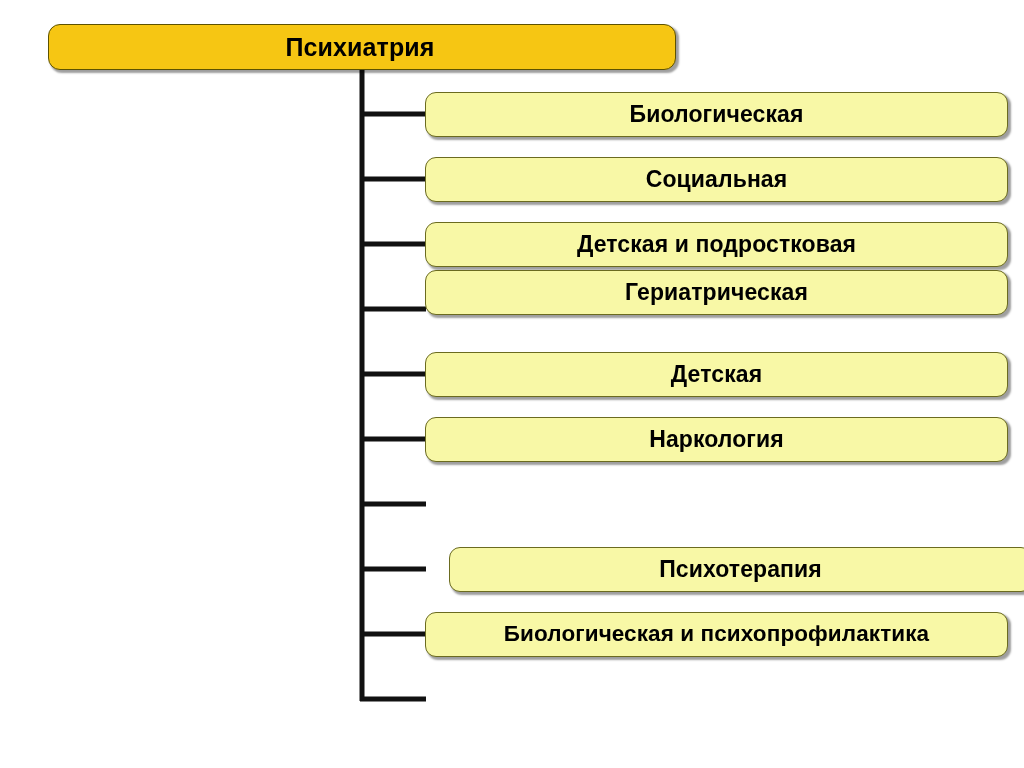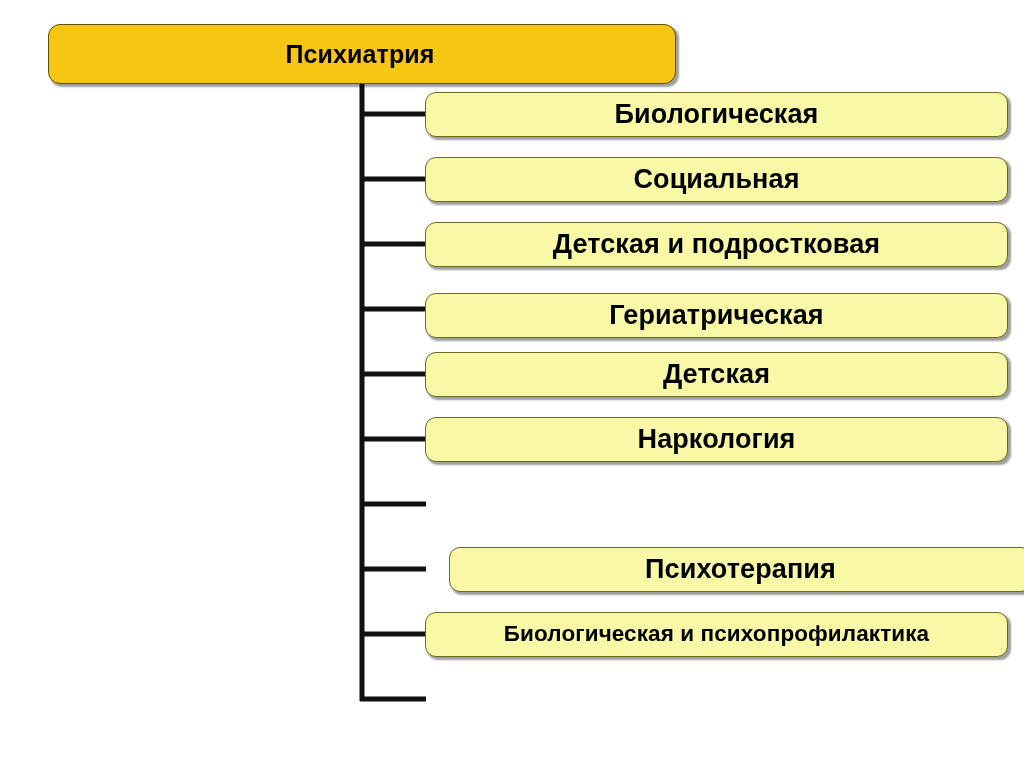--- a/index.html
+++ b/index.html
@@ -54,40 +54,40 @@
     line-height: 1;
     white-space: nowrap;
     letter-spacing: 0.1px;
   }
 
   
   .node.root {
     left: 48px;
     top: 24px;
     width: 628px;
-    height: 60px;
+    height: 46px;
     background: #f6c613;
     border-color: #5d5200;
     border-radius: 12px;
   }
   .node.root .node-label {
     font-size: 25px;
     
     transform: translateX(-2px);
   }
 
   
   .node.child {
     left: 425px;
     width: 583px;
     height: 45px;
     background: #f8f8a6;
   }
   .node.child .node-label {
-    font-size: 27px;
+    font-size: 23px;
   }
 
   
   .node.child.long .node-label {
     font-size: 22.5px;
   }
 </style>
 </head>
 <body>
 
@@ -118,21 +118,21 @@
   </div>
 
   <div class="node child" style="top:157px;">
     <span class="node-label">Социальная</span>
   </div>
 
   <div class="node child" style="top:222px;">
     <span class="node-label">Детская и подростковая</span>
   </div>
 
-  <div class="node child" style="top:293px;">
+  <div class="node child" style="top:270px;">
     <span class="node-label">Гериатрическая</span>
   </div>
 
   <div class="node child" style="top:352px;">
     <span class="node-label">Детская</span>
   </div>
 
   <div class="node child" style="top:417px;justify-content:center;">
     <span class="node-label">Наркология</span>
   </div>

